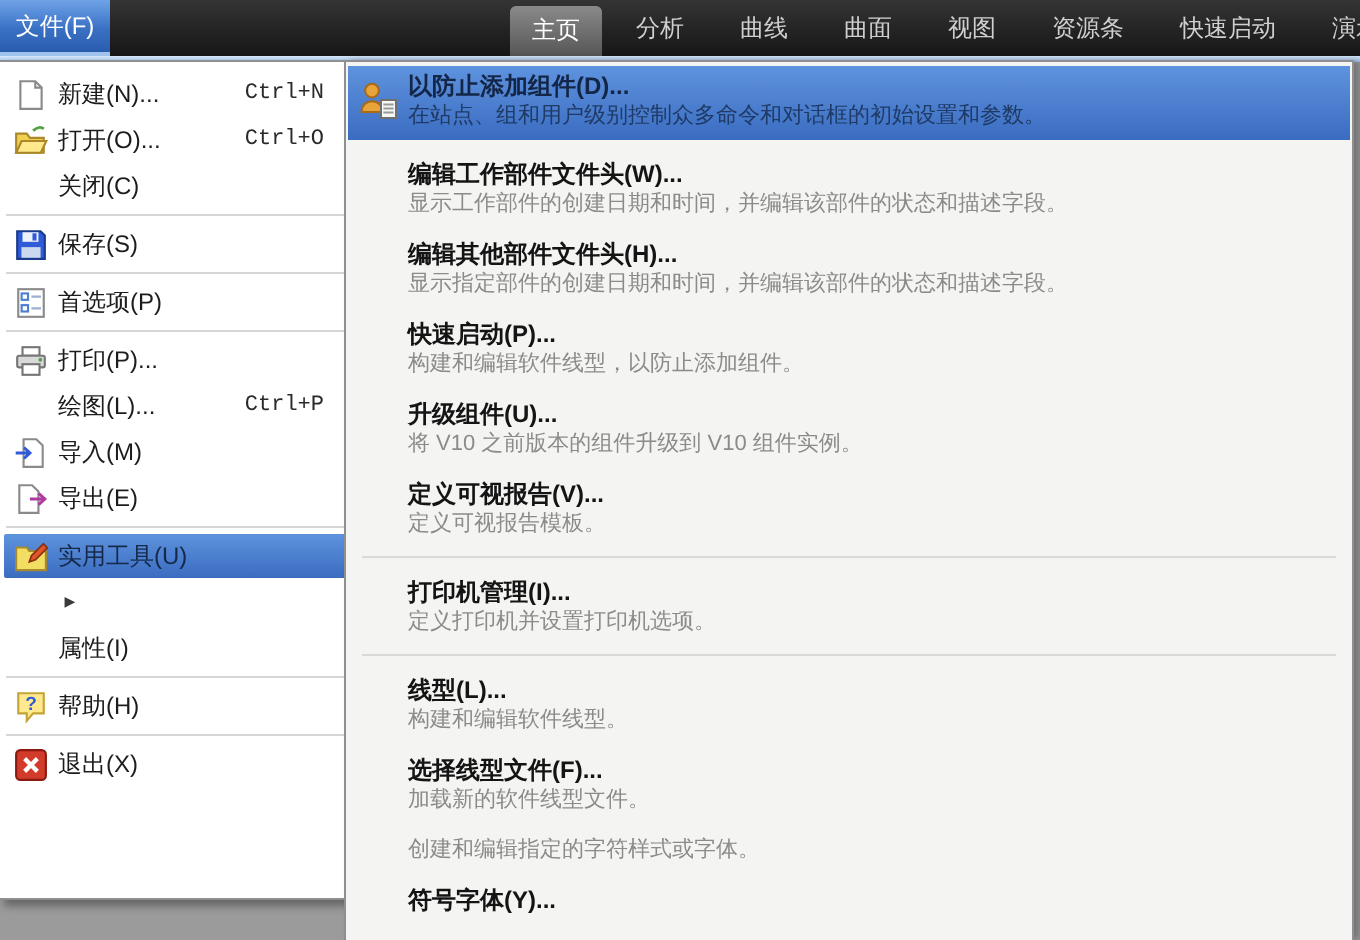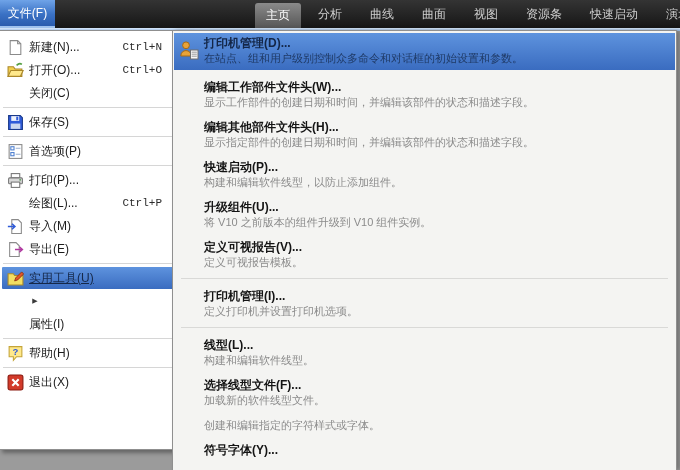--- a/index.html
+++ b/index.html
@@ -18,21 +18,21 @@
 
   
   .menu-panel{position:absolute;left:0;top:30px;width:193px;height:420px;box-sizing:border-box;background:#fff;
     border:1px solid #8f8f8f;border-left:none;box-shadow:2px 3px 4px rgba(0,0,0,.35);padding-top:4px;}
   .mrow{position:relative;height:22px;margin:1px 2px;display:flex;align-items:center;font-size:12px;color:#1c1c1c;}
   .mrow .micon{width:27px;display:flex;align-items:center;justify-content:center;flex:none;}
   .mrow .micon svg{width:17px;height:17px;display:block;}
   .mrow .mlabel{flex:1;white-space:nowrap;}
   .mrow .mshortcut{font-family:Liberation Mono, monospace;font-size:11px;color:#2a2a2a;margin-right:16px;}
   .mrow .marrow{width:12px;flex:none;font-size:7px;color:#3a3a3a;text-align:center;}
-  .mrow.highlight{background:linear-gradient(180deg,#5e93de,#3a6cc0);border-radius:1px;color:#16294a;text-decoration:underline;}
+  .mrow.highlight{background:linear-gradient(180deg,#5e93de,#3a6cc0);border-radius:1px;color:#16294a;}
   .mrow.highlight .marrow{color:#e4eefb;}
   .msep{height:1px;background:#d6d6d6;margin:3px 3px;}
 
   
   .submenu-panel{position:absolute;left:172px;top:30px;width:505px;height:440px;box-sizing:border-box;background:#f4f4f2;
     border:1px solid #8f8f8f;border-bottom:none;box-shadow:3px 0 4px rgba(0,0,0,.25);padding-top:2px;overflow:hidden;}
   .srow{position:relative;padding:2px 8px 2px 30px;margin:0 1px 7px 1px;}
   .srow .stitle{font-size:12px;font-weight:bold;color:#141414;line-height:15px;white-space:nowrap;}
   .srow .sdesc{font-size:11px;color:#8b8b8b;line-height:14px;white-space:nowrap;}
   .srow.highlight{background:linear-gradient(180deg,#5e93de,#3a6cc0);padding-top:3px;padding-bottom:5px;margin-bottom:8px;}
@@ -200,21 +200,21 @@
   <div class="submenu-panel" id="subMenu">
       <div class="srow highlight">
         <span class="sicon">
           <svg viewBox="0 0 22 22">
             <circle cx="8" cy="6.3" r="3.4" fill="#e8a33a" stroke="#a86a14"></circle>
             <path d="M2.8 17c0-3.3 2.3-5.4 5.2-5.4s5.2 2.1 5.2 5.4z" fill="#e8a33a" stroke="#a86a14"></path>
             <rect x="12.5" y="11" width="7.5" height="9" fill="#f7f7f7" stroke="#6f6f6f"></rect>
             <path d="M13.7 13.2h5.1M13.7 15.2h5.1M13.7 17.2h5.1" stroke="#9a9a9a"></path>
           </svg>
         </span>
-        <div class="stitle">打印机管理(D)...</div>
+        <div class="stitle">以防止添加组件(D)...</div>
         <div class="sdesc">在站点、组和用户级别控制众多命令和对话框的初始设置和参数。</div>
       </div>
       <div class="srow">
         <div class="stitle">编辑工作部件文件头(W)...</div>
         <div class="sdesc">显示工作部件的创建日期和时间，并编辑该部件的状态和描述字段。</div>
       </div>
       <div class="srow">
         <div class="stitle">编辑其他部件文件头(H)...</div>
         <div class="sdesc">显示指定部件的创建日期和时间，并编辑该部件的状态和描述字段。</div>
       </div>

